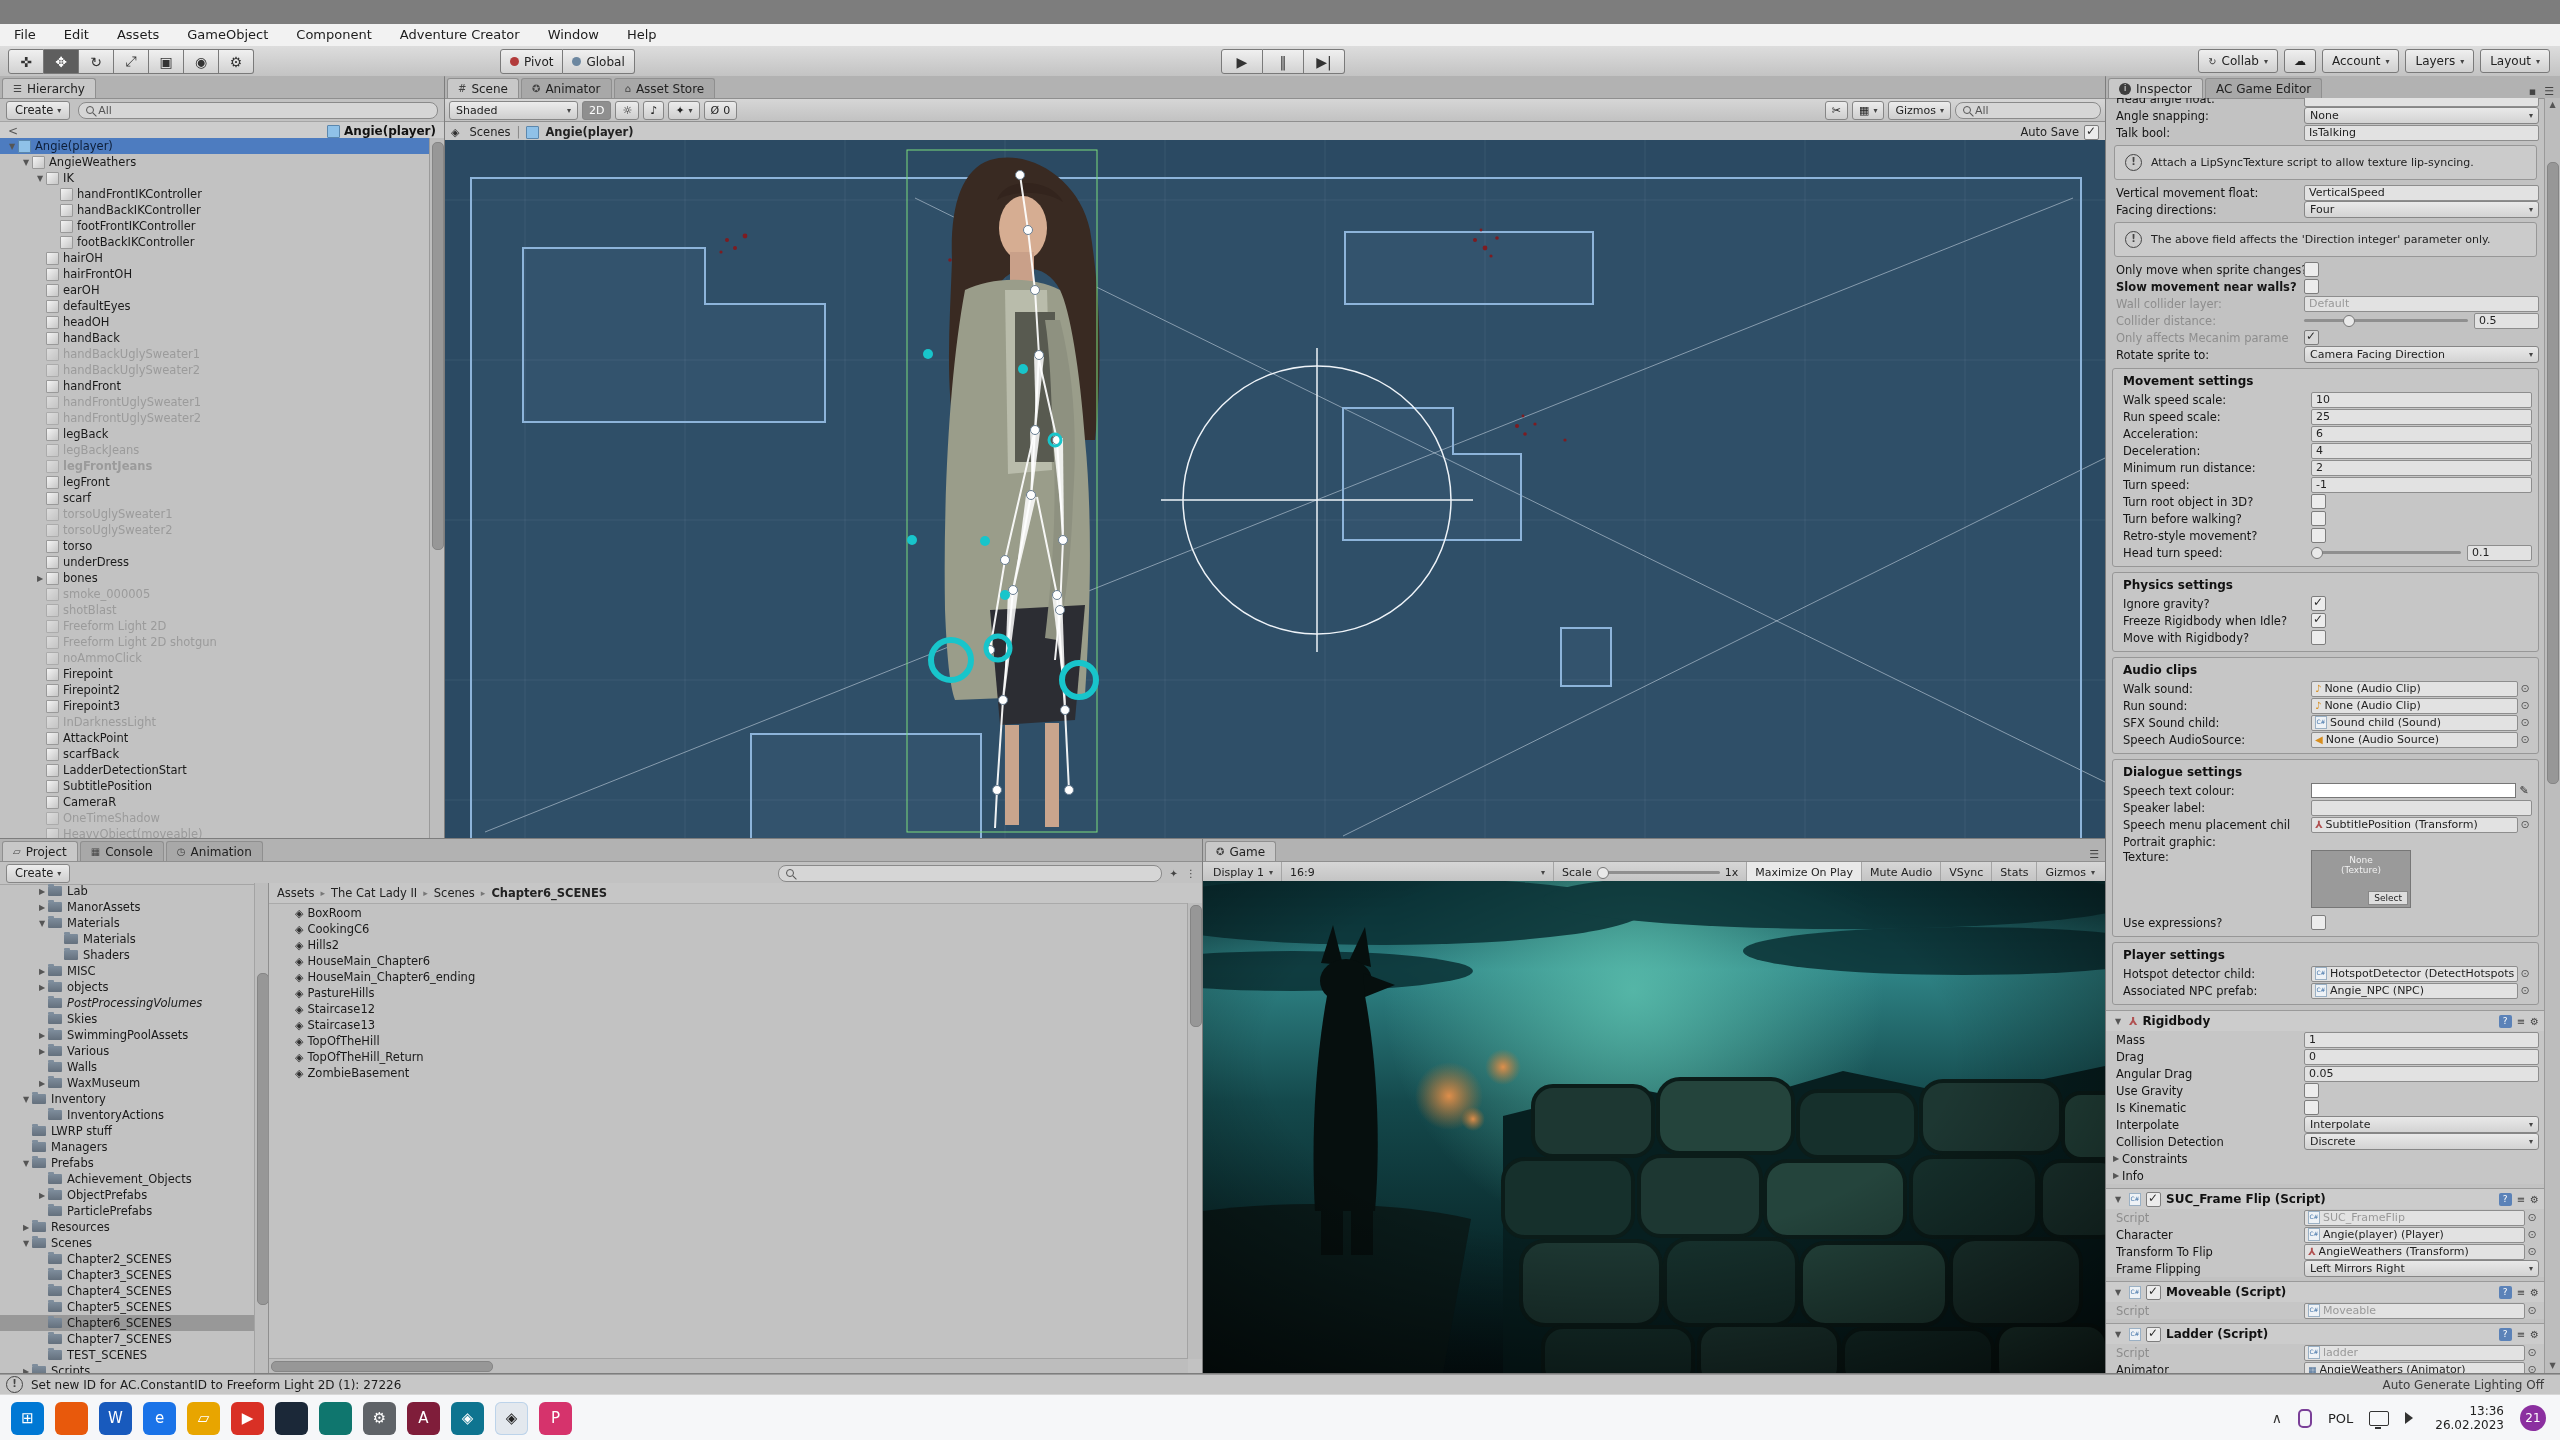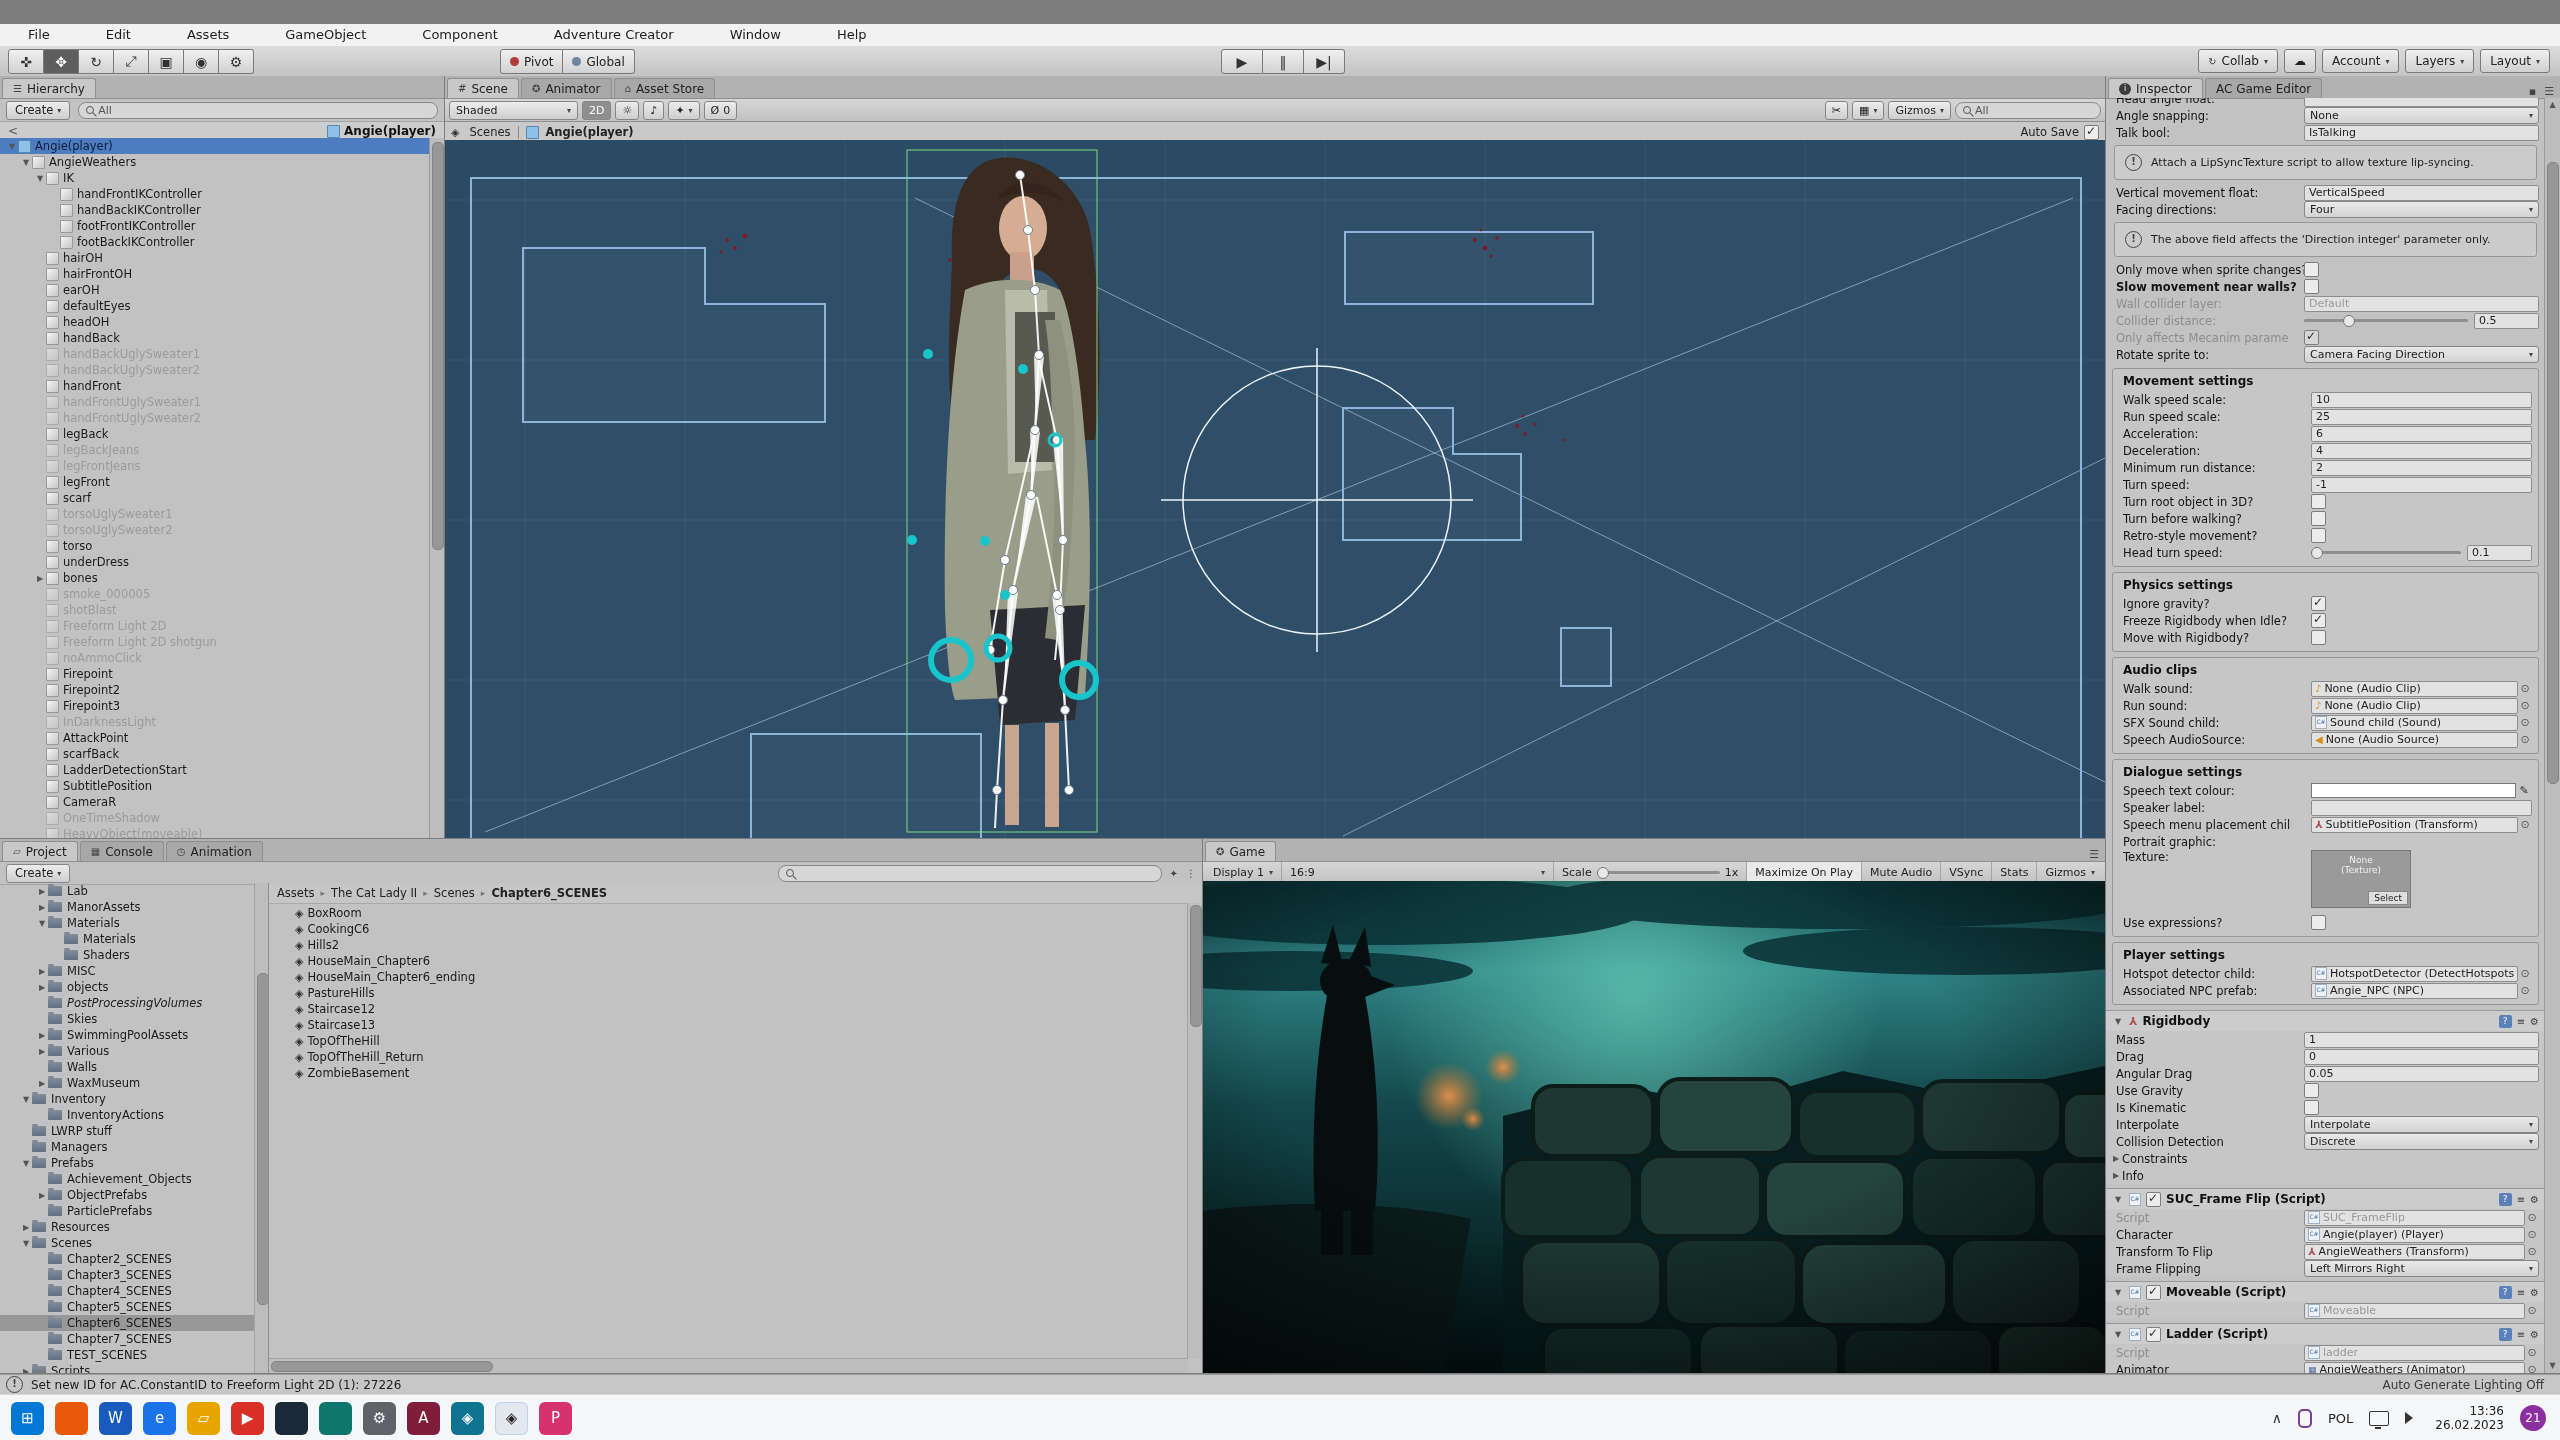--- a/index.html
+++ b/index.html
@@ -4,21 +4,21 @@
 <style>
   html,body{margin:0;padding:0;background:#6f6f6f;font-family:"DejaVu Sans","Liberation Sans",sans-serif;}
   #stage{position:relative;width:2560px;height:1440px;overflow:hidden;background:#7d7d7d;}
   .abs{position:absolute;}
   
   #titlebar{left:0;top:0;width:2560px;height:24px;background:#ffffff;display:flex;align-items:center;color:#1b1b1b;font-size:13px;}
   #titlebar .ulogo{width:15px;height:15px;margin:0 7px 0 8px;border:2px solid #2b2b2b;transform:rotate(45deg);border-radius:2px;}
   .winbtns{margin-left:auto;display:flex;height:24px;}
   .winbtn{width:46px;text-align:center;line-height:24px;font-size:12px;color:#333;}
   #menubar{left:0;top:24px;width:2560px;height:22px;background:#f2f2f2;border-bottom:1px solid #dcdcdc;display:flex;align-items:center;font-size:13px;color:#1c1c1c;}
-  .menu-item{padding:0 28px;line-height:22px;}
+  .menu-item{padding:0 14px;line-height:22px;}
   #topbar{left:0;top:46px;width:2560px;height:30px;background:linear-gradient(#dddddd,#c3c3c3);border-bottom:1px solid #8a8a8a;}
   .toolgrp{position:absolute;top:3px;display:flex;}
   .toolbtn{width:34px;height:23px;border:1px solid #7a7a7a;border-left:none;background:linear-gradient(#f0f0f0,#d2d2d2);display:flex;align-items:center;justify-content:center;font-size:14px;color:#333;}
   .toolbtn:first-child{border-left:1px solid #7a7a7a;border-radius:3px 0 0 3px;}
   .toolbtn:last-child{border-radius:0 3px 3px 0;}
   .toolbtn.active{background:#5e5e5e;color:#fff;}
   .pgbtn{height:23px;border:1px solid #7a7a7a;border-left:none;background:linear-gradient(#f0f0f0,#d2d2d2);display:flex;align-items:center;padding:0 9px;font-size:12px;color:#222;gap:5px;}
   .pgbtn:first-child{border-left:1px solid #7a7a7a;border-radius:3px 0 0 3px;}
   .pgbtn:last-child{border-radius:0 3px 3px 0;}
   .dotico{width:9px;height:9px;border-radius:50%;}
@@ -296,21 +296,21 @@
         <div class="trow" style="padding-left: 34px;">
           <span class="tarrow"></span>
           <span class="cube"></span>
           <span>legBack</span>
         </div>
         <div class="trow dis" style="padding-left: 34px;">
           <span class="tarrow"></span>
           <span class="cube"></span>
           <span>legBackJeans</span>
         </div>
-        <div class="trow dis" style="padding-left: 34px;">
+        <div class="trow dis" style="padding-left: 34px; font-weight: bold;">
           <span class="tarrow"></span>
           <span class="cube"></span>
           <span>legFrontJeans</span>
         </div>
         <div class="trow" style="padding-left: 34px;">
           <span class="tarrow"></span>
           <span class="cube"></span>
           <span>legFront</span>
         </div>
         <div class="trow" style="padding-left: 34px;">

